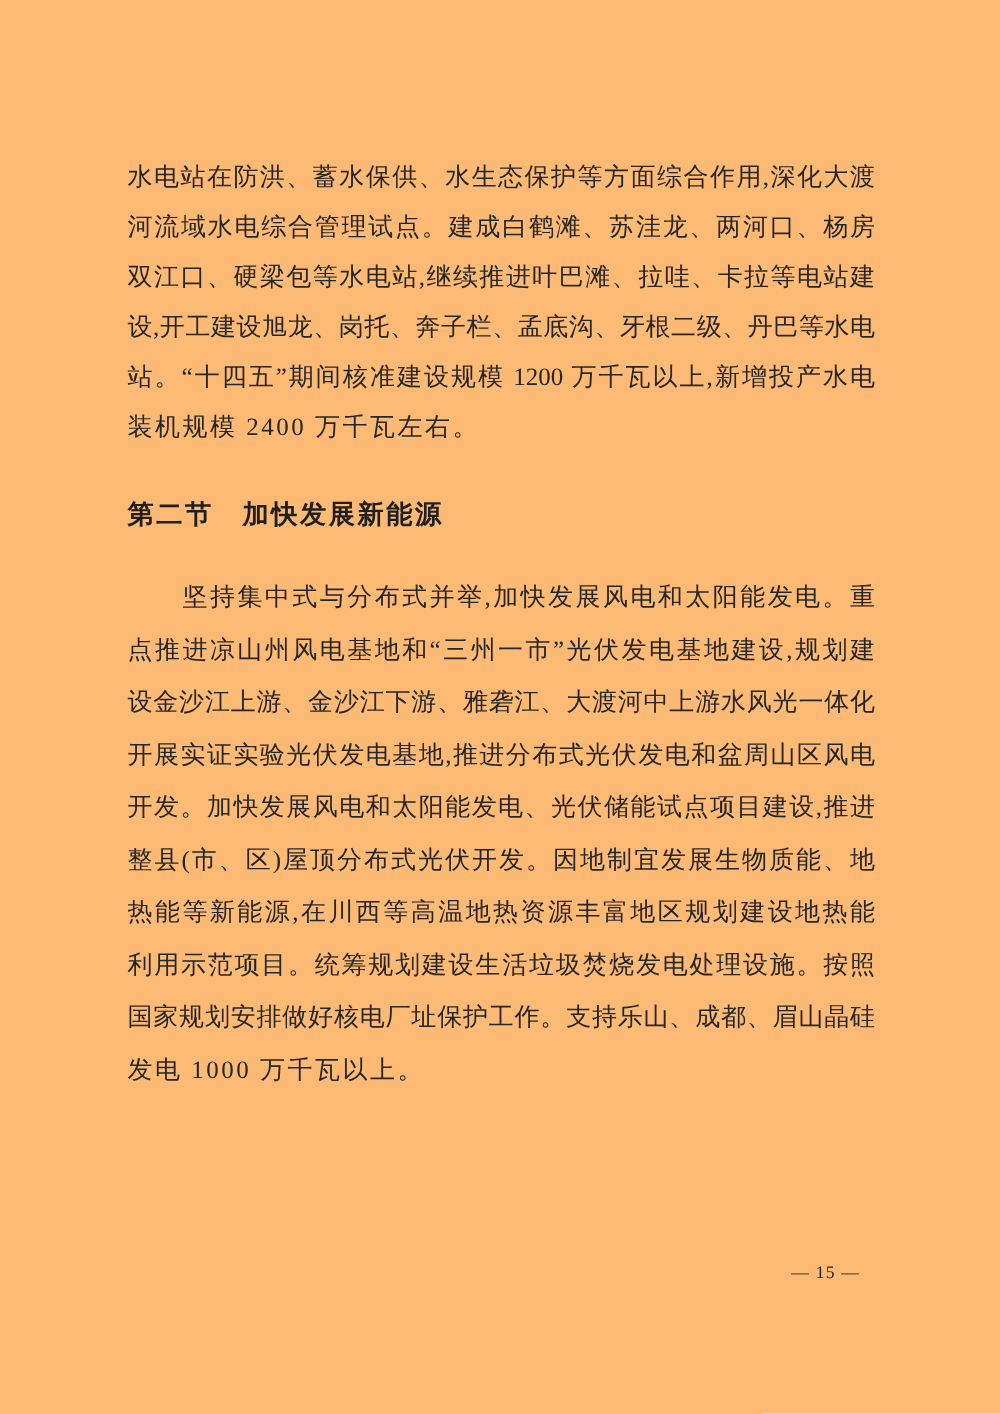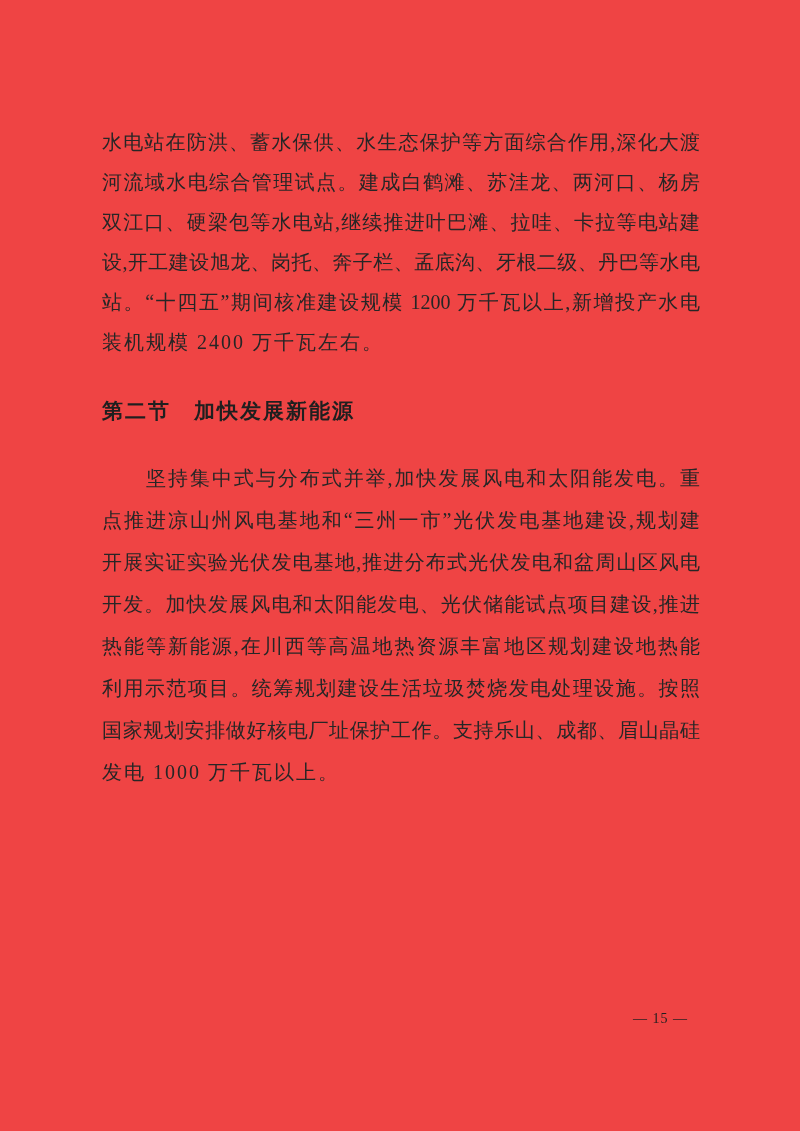--- a/index.html
+++ b/index.html
@@ -5,21 +5,21 @@
   html, body {
     margin: 0;
     padding: 0;
     background: #e8e8e8;
   }
   .page {
     position: relative;
     width: 800px;
     height: 1131px;
     margin: 0 auto;
-    background: #ef4444;
+    background: #fdba74;
     font-family: "Liberation Serif", "DejaVu Serif", serif;
     color: #262626;
     overflow: hidden;
   }
   .text-column {
     position: absolute;
     left: 102px;
     width: 598px;
   }
   .para-1 { top: 122px; }
@@ -87,22 +87,24 @@
     <div class="line">设,开工建设旭龙、岗托、奔子栏、孟底沟、牙根二级、丹巴等水电</div>
     <div class="line">站。“十四五”期间核准建设规模 1200 万千瓦以上,新增投产水电</div>
     <div class="line last">装机规模 2400 万千瓦左右。</div>
   </div>
 
   <div class="section-heading">第二节　加快发展新能源</div>
 
   <div class="text-column para-2">
     <div class="line indent">坚持集中式与分布式并举,加快发展风电和太阳能发电。重</div>
     <div class="line">点推进凉山州风电基地和“三州一市”光伏发电基地建设,规划建</div>
+    <div class="line">设金沙江上游、金沙江下游、雅砻江、大渡河中上游水风光一体化</div>
     <div class="line">开展实证实验光伏发电基地,推进分布式光伏发电和盆周山区风电</div>
     <div class="line">开发。加快发展风电和太阳能发电、光伏储能试点项目建设,推进</div>
+    <div class="line">整县(市、区)屋顶分布式光伏开发。因地制宜发展生物质能、地</div>
     <div class="line">热能等新能源,在川西等高温地热资源丰富地区规划建设地热能</div>
     <div class="line">利用示范项目。统筹规划建设生活垃圾焚烧发电处理设施。按照</div>
     <div class="line">国家规划安排做好核电厂址保护工作。支持乐山、成都、眉山晶硅</div>
     <div class="line last">发电 1000 万千瓦以上。</div>
   </div>
 
   <div class="page-number">— 15 —</div>
 
 </div>
 

